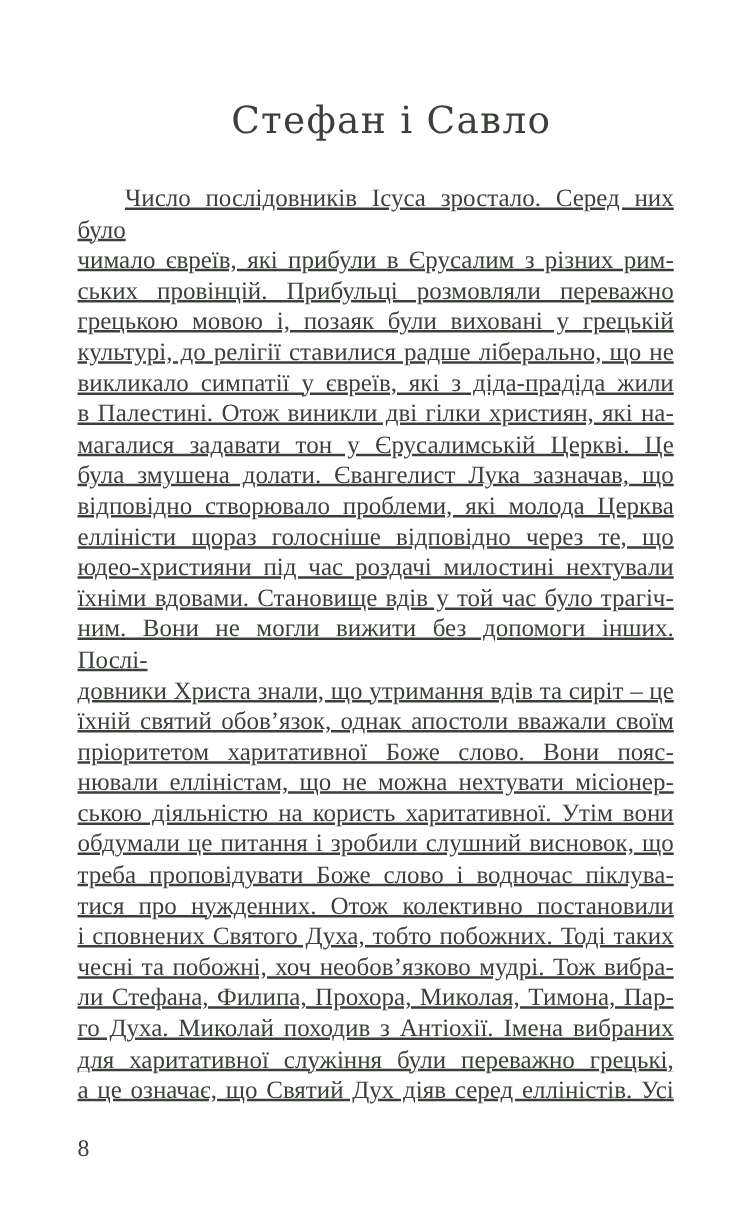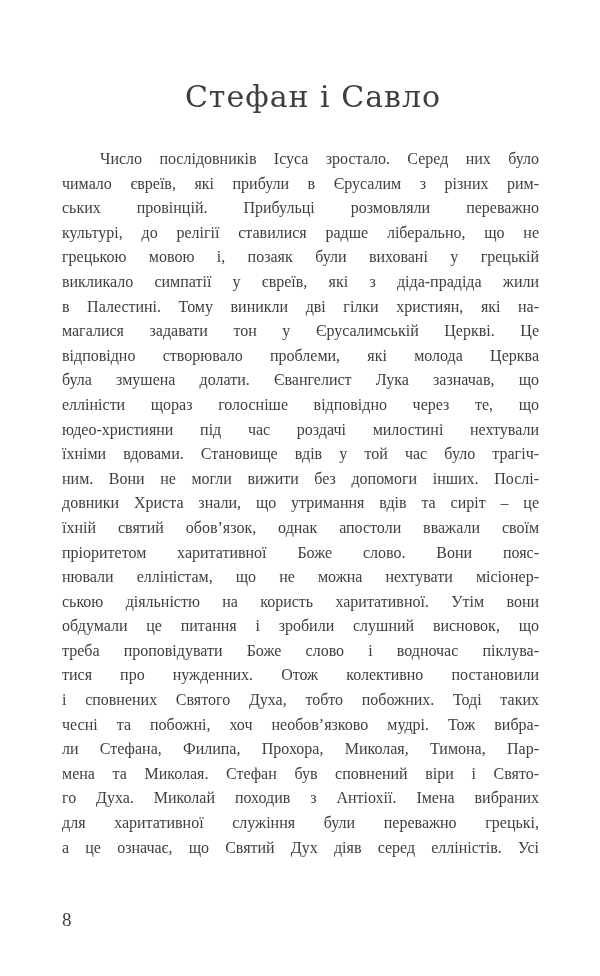--- a/index.html
+++ b/index.html
@@ -28,26 +28,27 @@
     color: #3b403a;
   }
   .text-block {
     position: absolute;
     left: 62px;
     top: 147px;
     width: 477px;
   }
   .text-line {
     font-family: "Liberation Serif", serif;
-    font-size: 16px;
+    font-size: 20px;
     line-height: 24.6px;
     color: #3b403a;
     text-align: justify;
     text-align-last: justify;
     white-space: normal;
+    text-decoration: underline;
   }
   .text-line:first-child {
     text-indent: 38px;
   }
   .page-number {
     position: absolute;
     left: 62px;
     top: 908px;
     font-family: "Liberation Serif", serif;
     font-size: 19px;
@@ -58,42 +59,41 @@
 </head>
 <body>
 
 <div class="page">
   <h1 class="page-title">Стефан і Савло</h1>
 
   <div class="text-block">
       <div class="text-line">Число послідовників Ісуса зростало. Серед них було</div>
       <div class="text-line">чимало євреїв, які прибули в Єрусалим з різних рим-</div>
       <div class="text-line">ських провінцій. Прибульці розмовляли переважно</div>
+      <div class="text-line">грецькою мовою і, позаяк були виховані у грецькій</div>
       <div class="text-line">культурі, до релігії ставилися радше ліберально, що не</div>
-      <div class="text-line">грецькою мовою і, позаяк були виховані у грецькій</div>
       <div class="text-line">викликало симпатії у євреїв, які з діда-прадіда жили</div>
-      <div class="text-line">в Палестині. Тому виникли дві гілки християн, які на-</div>
+      <div class="text-line">в Палестині. Отож виникли дві гілки християн, які на-</div>
       <div class="text-line">магалися задавати тон у Єрусалимській Церкві. Це</div>
+      <div class="text-line">була змушена долати. Євангелист Лука зазначав, що</div>
       <div class="text-line">відповідно створювало проблеми, які молода Церква</div>
-      <div class="text-line">була змушена долати. Євангелист Лука зазначав, що</div>
       <div class="text-line">елліністи щораз голосніше відповідно через те, що</div>
       <div class="text-line">юдео-християни під час роздачі милостині нехтували</div>
       <div class="text-line">їхніми вдовами. Становище вдів у той час було трагіч-</div>
       <div class="text-line">ним. Вони не могли вижити без допомоги інших. Послі-</div>
       <div class="text-line">довники Христа знали, що утримання вдів та сиріт – це</div>
       <div class="text-line">їхній святий обов’язок, однак апостоли вважали своїм</div>
       <div class="text-line">пріоритетом харитативної Боже слово. Вони пояс-</div>
       <div class="text-line">нювали елліністам, що не можна нехтувати місіонер-</div>
       <div class="text-line">ською діяльністю на користь харитативної. Утім вони</div>
       <div class="text-line">обдумали це питання і зробили слушний висновок, що</div>
       <div class="text-line">треба проповідувати Боже слово і водночас піклува-</div>
       <div class="text-line">тися про нужденних. Отож колективно постановили</div>
       <div class="text-line">і сповнених Святого Духа, тобто побожних. Тоді таких</div>
       <div class="text-line">чесні та побожні, хоч необов’язково мудрі. Тож вибра-</div>
       <div class="text-line">ли Стефана, Филипа, Прохора, Миколая, Тимона, Пар-</div>
-      <div class="text-line">мена та Миколая. Стефан був сповнений віри і Свято-</div>
       <div class="text-line">го Духа. Миколай походив з Антіохії. Імена вибраних</div>
       <div class="text-line">для харитативної служіння були переважно грецькі,</div>
       <div class="text-line">а це означає, що Святий Дух діяв серед елліністів. Усі</div>
     </div>
 
   <div class="page-number">8</div>
 </div>
 
 </body></html>

